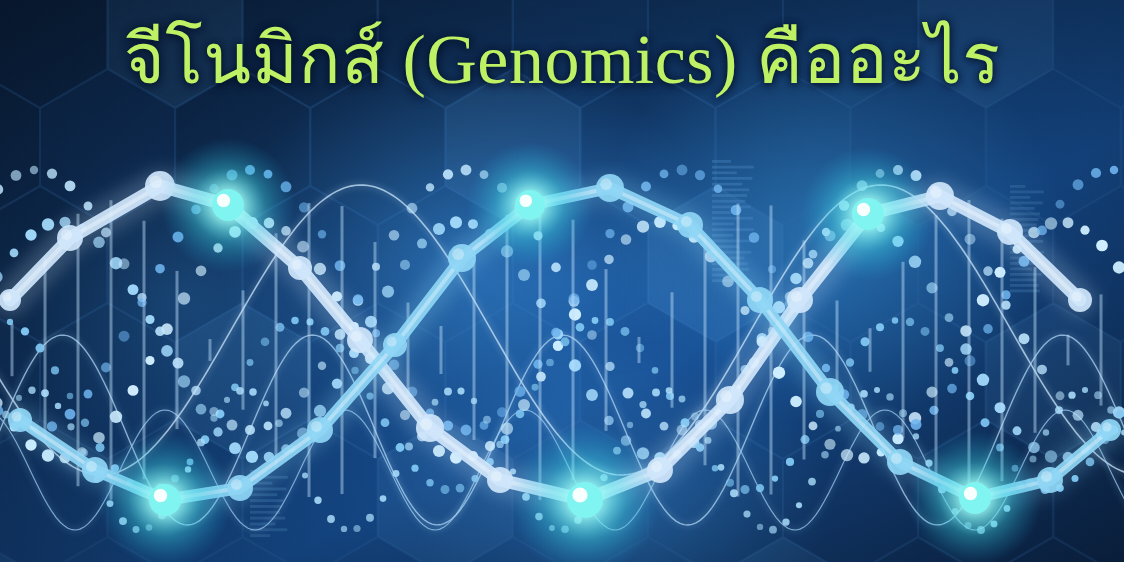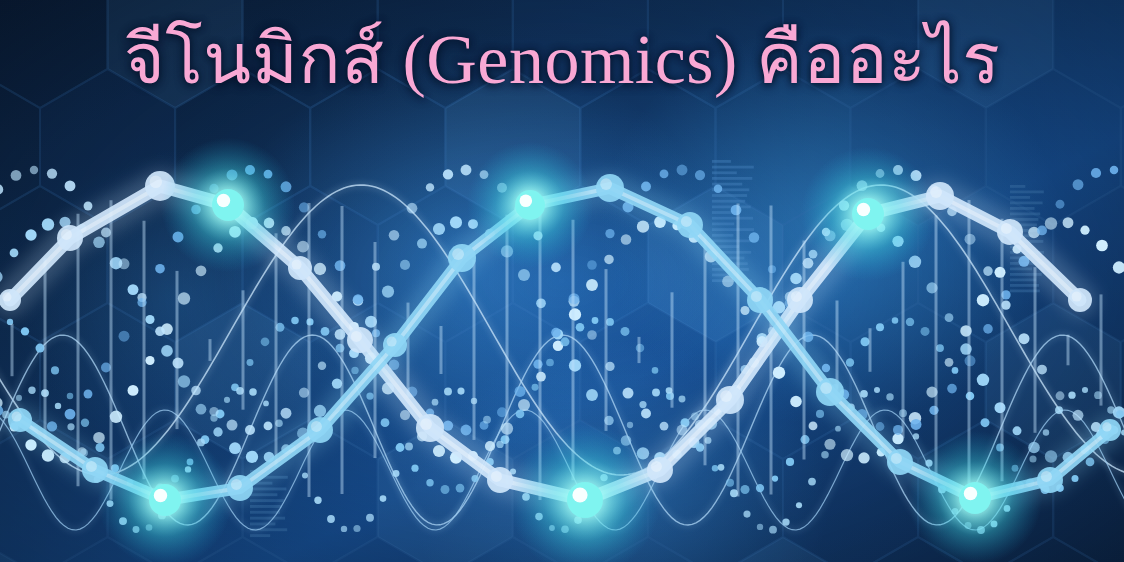--- a/index.html
+++ b/index.html
@@ -12,21 +12,21 @@
   }
   #stage svg.layer{position:absolute;left:0;top:0;width:1124px;height:562px;display:block;}
   #title-bar{
     position:absolute;left:0;top:0;width:1124px;height:120px;
     display:flex;align-items:center;justify-content:center;
     z-index:40;pointer-events:none;
   }
   #title-text{
     font-family:"Liberation Serif", serif;
     font-size:70px;line-height:1.0;
-    color:#f9a8d4;
+    color:#bef264;
     white-space:nowrap;
     letter-spacing:0.5px;
     text-shadow:0 0 6px rgba(6,20,46,.85), 0 2px 10px rgba(4,14,34,.8);
   }
 </style>
 </head>
 <body>
 
 <div id="stage">
 

